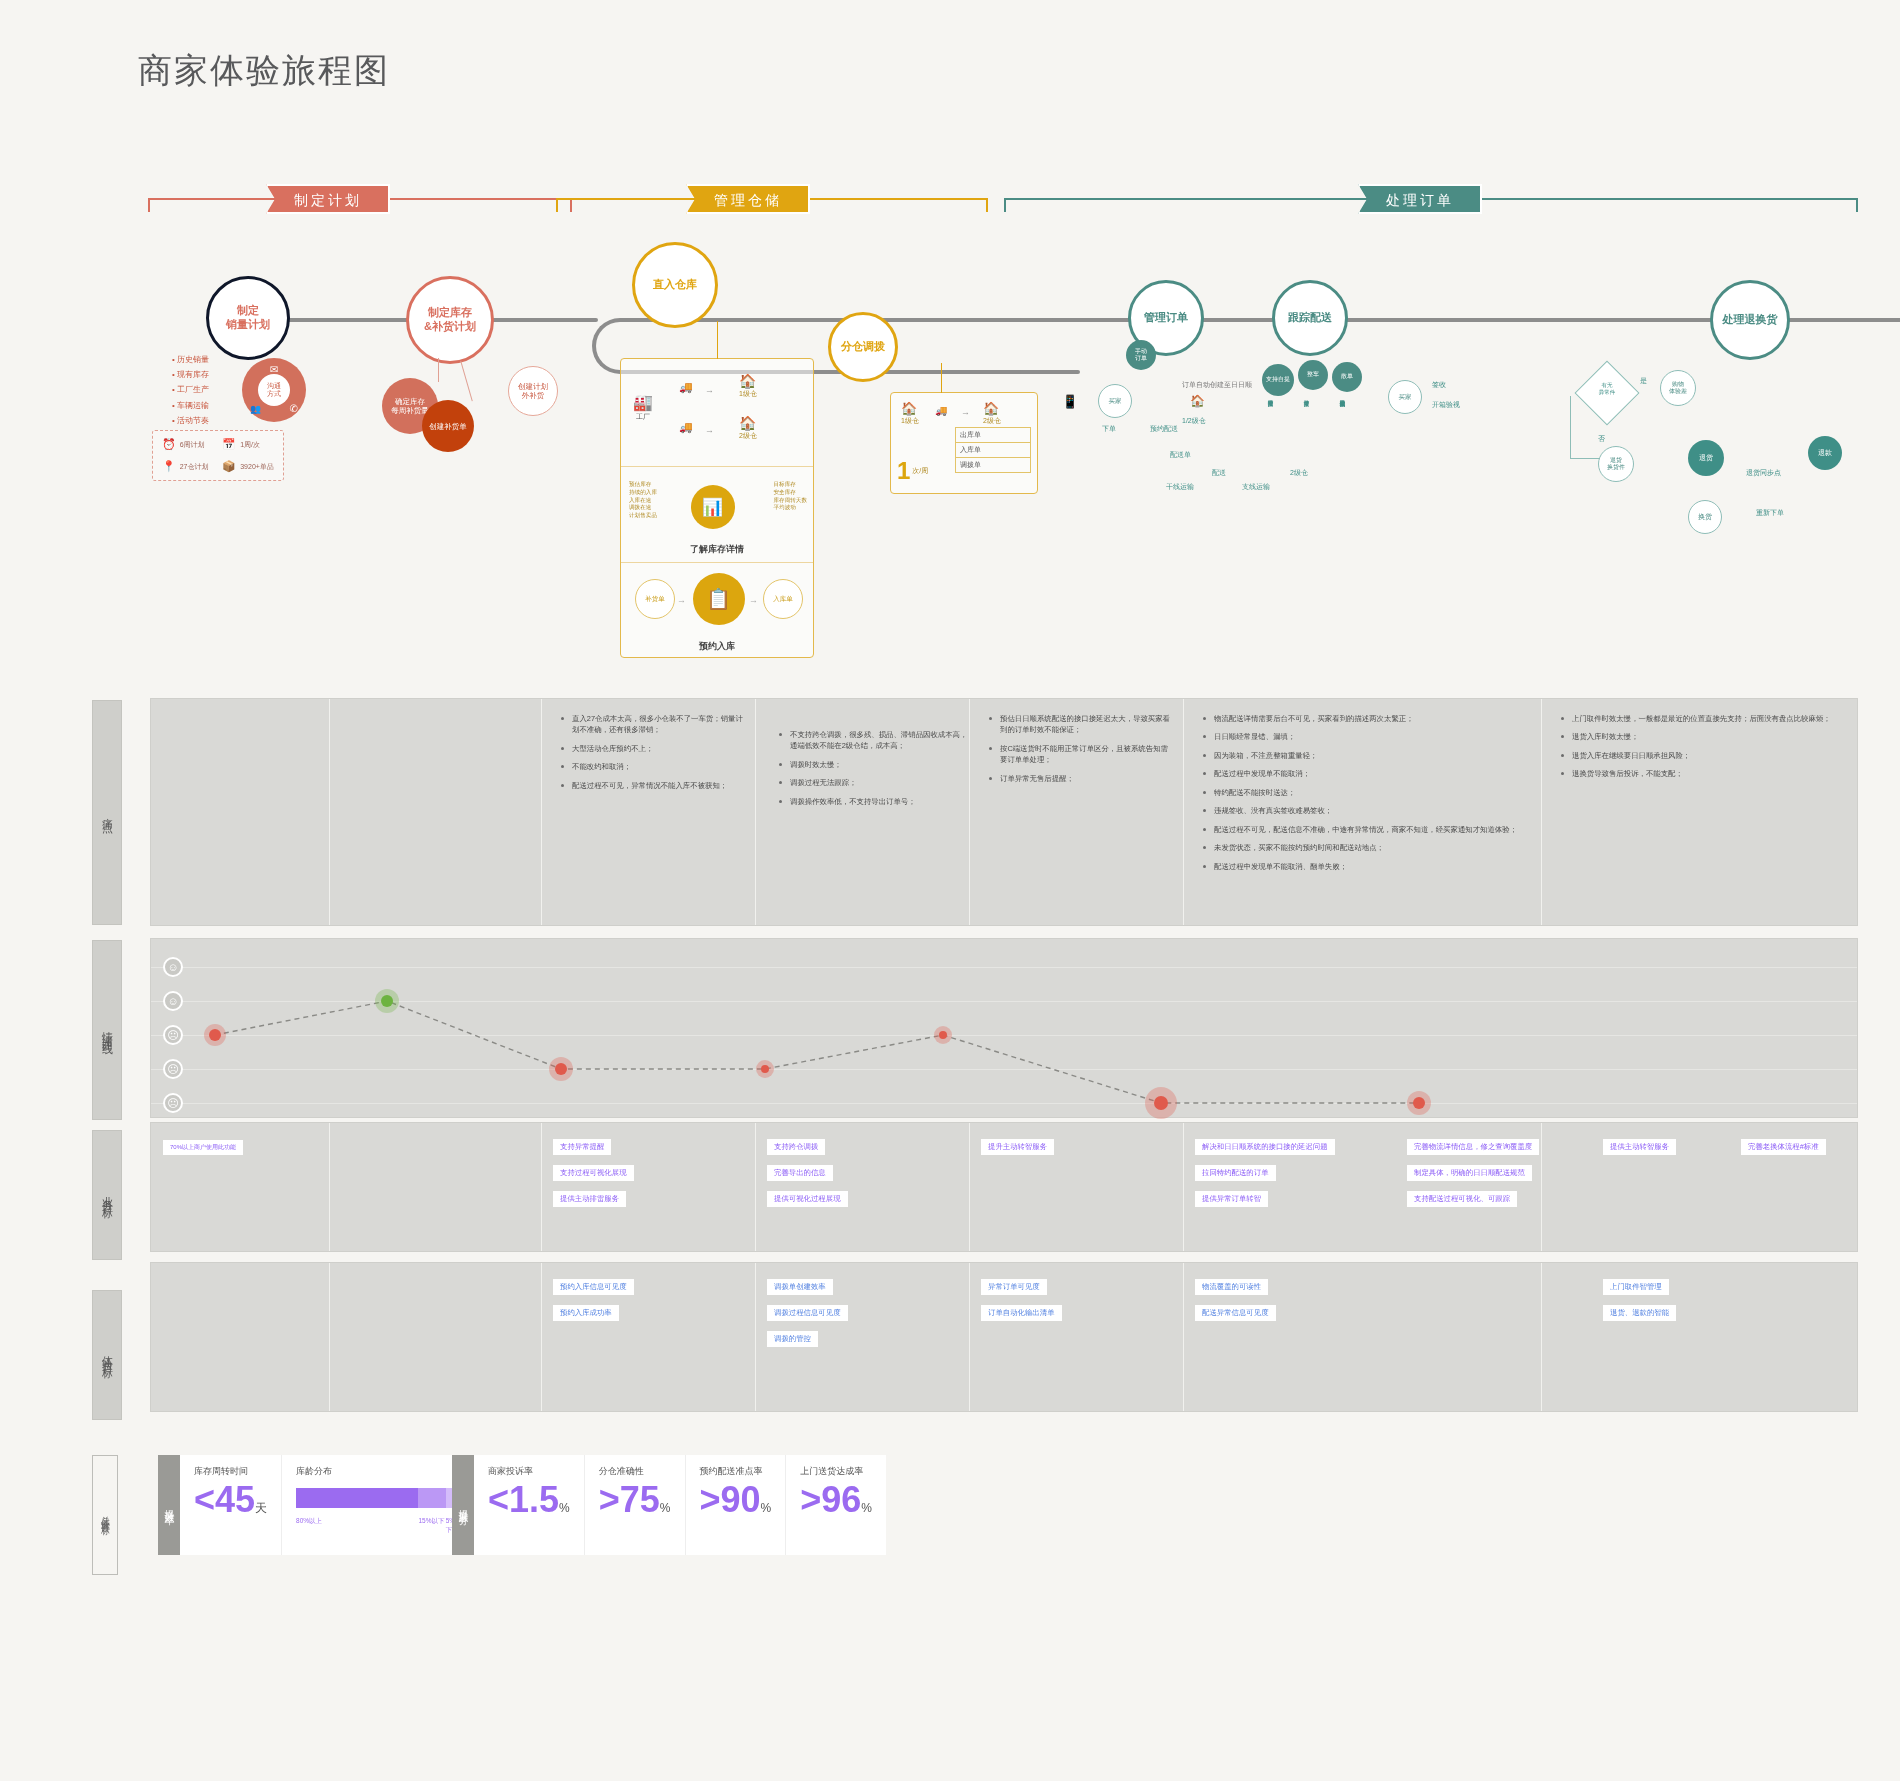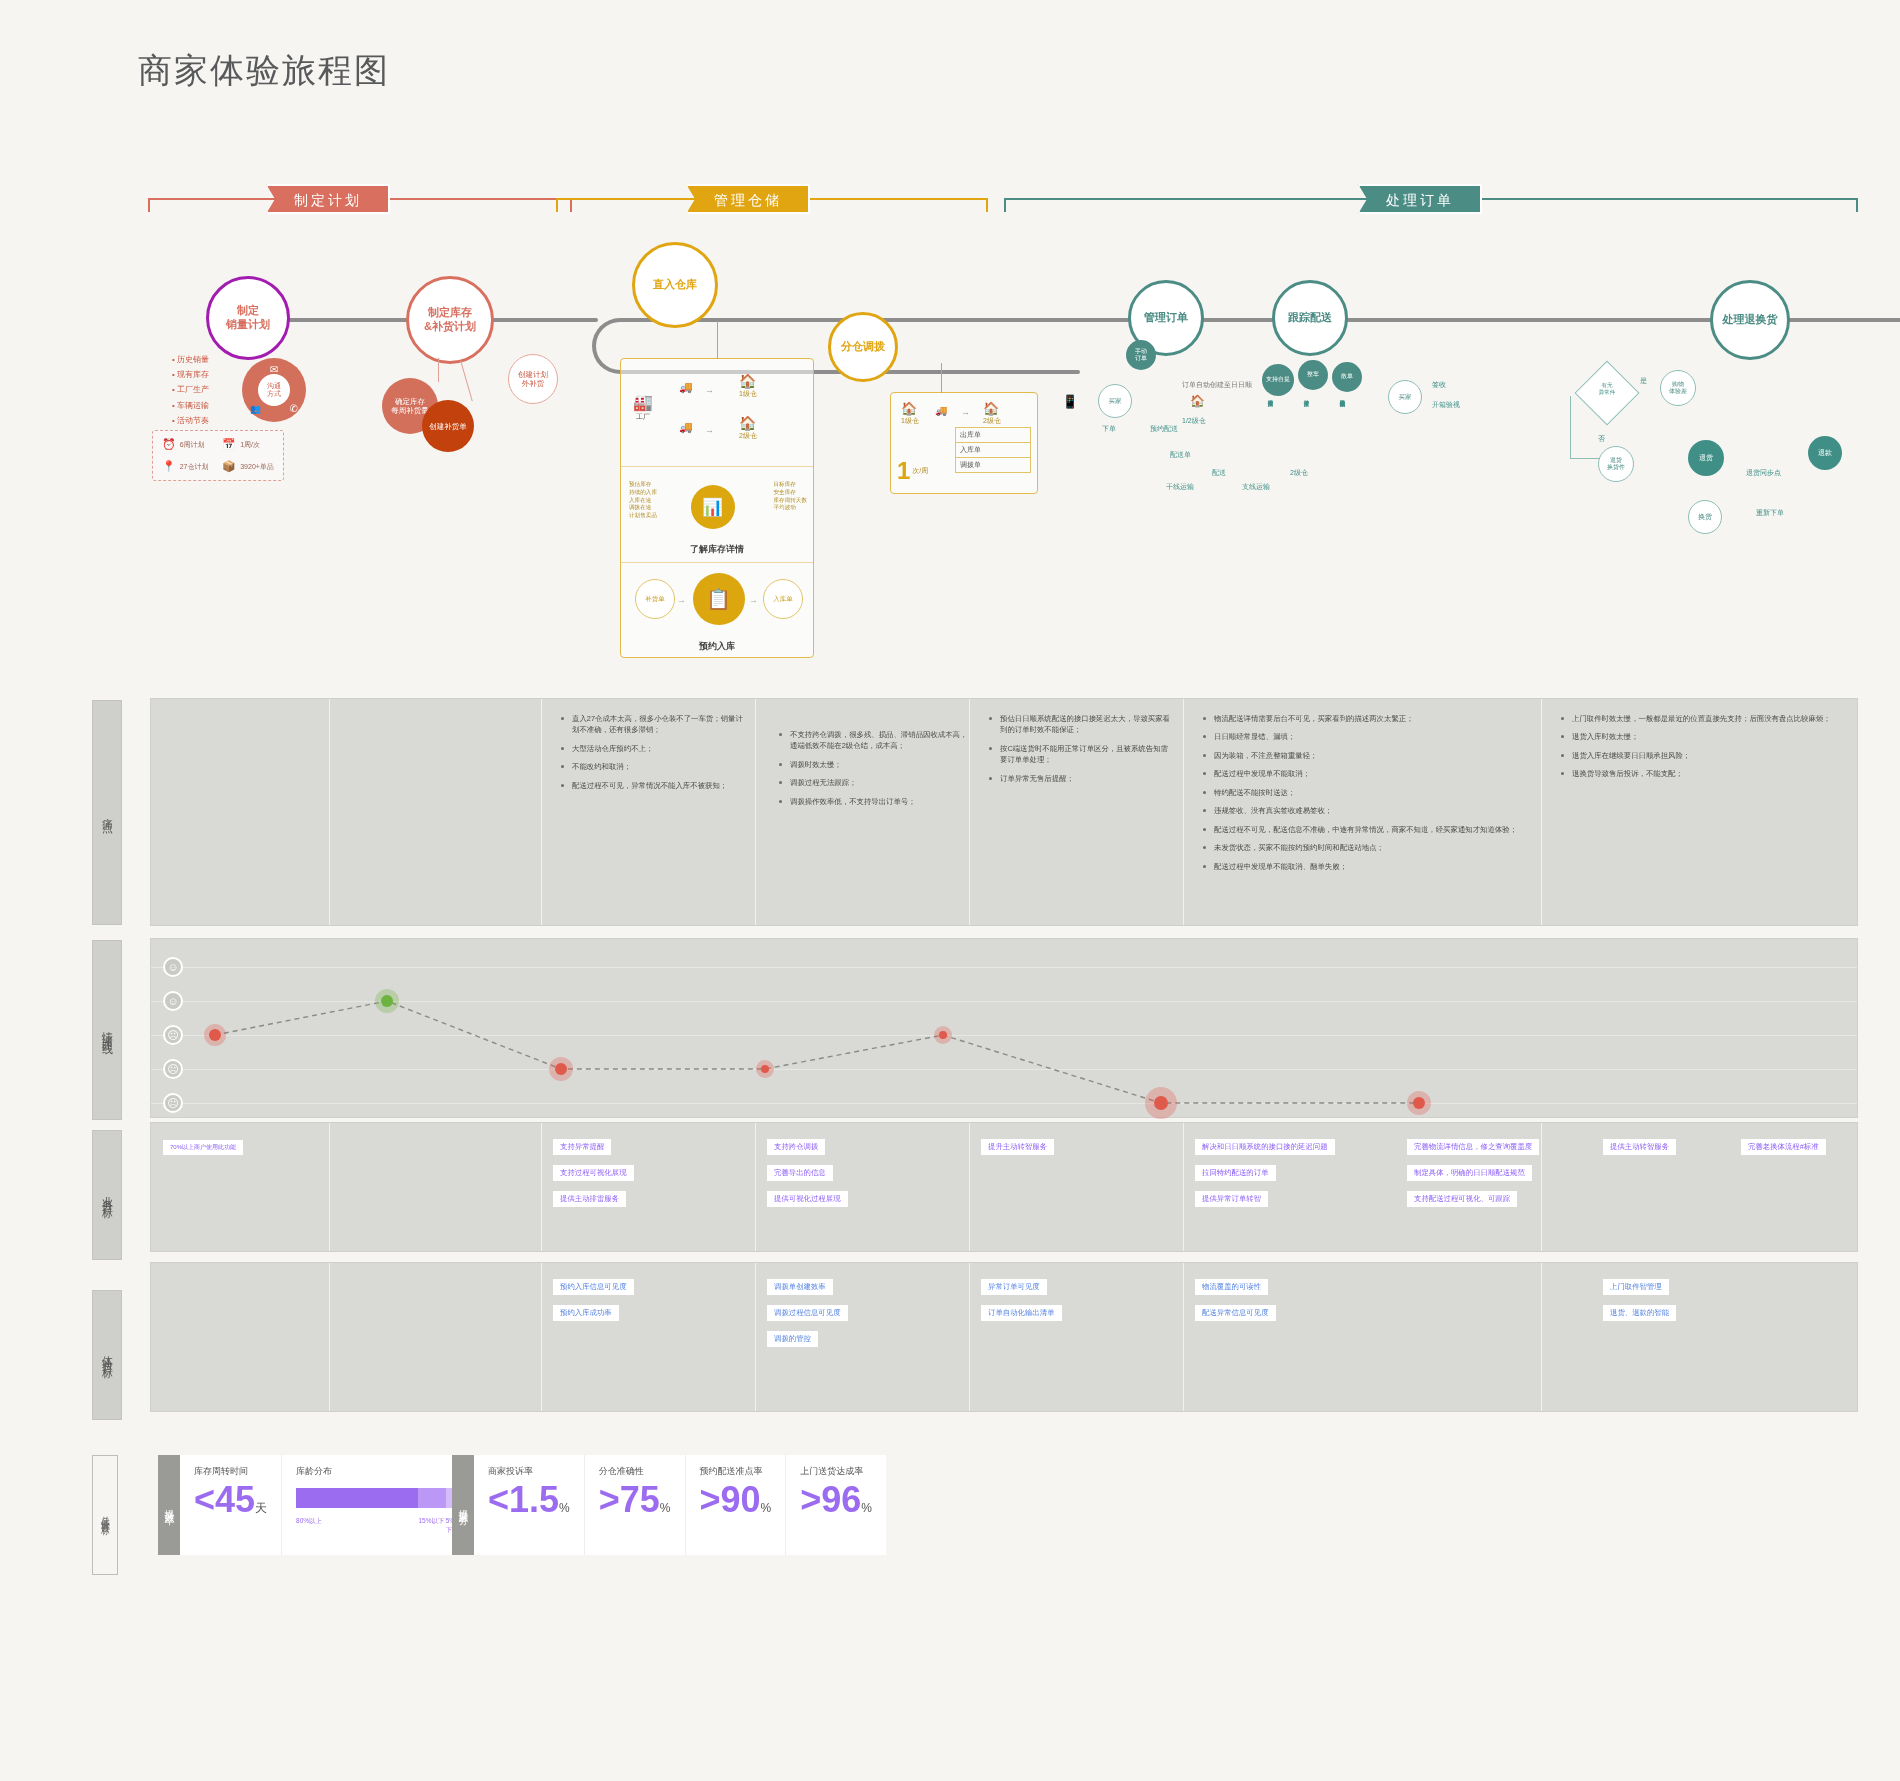--- a/index.html
+++ b/index.html
@@ -185,21 +185,21 @@
   </div>
 
   <div class="journey">
 
     <div class="rail" style="left:248px; top:88px; width:350px;"></div>
     <div class="rail-loop" style="left:592px; top:88px; width:430px; height:56px;"></div>
     <div class="rail" style="left:1020px; top:88px; width:60px;"></div>
     <div class="rail" style="left:1020px; top:140px; width:60px;"></div>
     <div class="rail" style="left:1052px; top:88px; width:1740px;"></div>
 
-    <div class="stage-node" style="left:206px; top:46px; width:84px; height:84px; border:3px solid #a21caf; color:#d9705f;">
+    <div class="stage-node" style="left:206px; top:46px; width:84px; height:84px; border:3px solid #0f172a; color:#d9705f;">
       <div class="lbl">制定<br>销量计划</div>
     </div>
     <div class="stage-node" style="left:406px; top:46px; width:88px; height:88px; border:3px solid #d9705f; color:#d9705f;">
       <div class="lbl">制定库存<br>&amp;补货计划</div>
     </div>
     <div class="stage-node" style="left:632px; top:12px; width:86px; height:86px; border:3px solid #e0a511; color:#e0a511;">
       <div class="lbl">直入仓库</div>
     </div>
     <div class="stage-node" style="left:828px; top:82px; width:70px; height:70px; border:3px solid #e0a511; color:#e0a511;">
       <div class="lbl">分仓调拨</div>
@@ -250,21 +250,21 @@
       </div>
     </div>
 
     <div class="sub-node" style="left:382px; top:148px; width:56px; height:56px; background:#d2705c; color:#fff;">
       <span style="white-space:pre-line;">确定库存
 每周补货量</span>
     </div>
     <div class="sub-node" style="left:422px; top:170px; width:52px; height:52px; background:#c2410c; color:#fff;">
       <span>创建补货单</span>
     </div>
-    <div class="sub-node" style="left:508px; top:124px; width:50px; height:50px; border:1px solid #e6a899; color:#c8563e; background:#fff;">
+    <div class="sub-node" style="left:508px; top:136px; width:50px; height:50px; border:1px solid #e6a899; color:#c8563e; background:#fff;">
       <span style="white-space:pre-line;">创建计划
 外补货</span>
     </div>
     <div style="position:absolute;left:438px;top:128px;width:1px;height:24px;background:#e0a093;"></div>
     <div style="position:absolute;left:466px;top:130px;width:1px;height:42px;background:#e0a093;transform:rotate(-16deg);"></div>
 
     <div class="panel" style="left:620px; top:128px; width:194px; height:300px;">
       <div style="position:absolute;left:0;right:0;top:0;height:108px;border-bottom:1px solid #edd6a0;">
         <div style="position:absolute;left:12px;top:34px;text-align:center;">
           <div style="font-size:16px;color:#555;">🏭</div>

